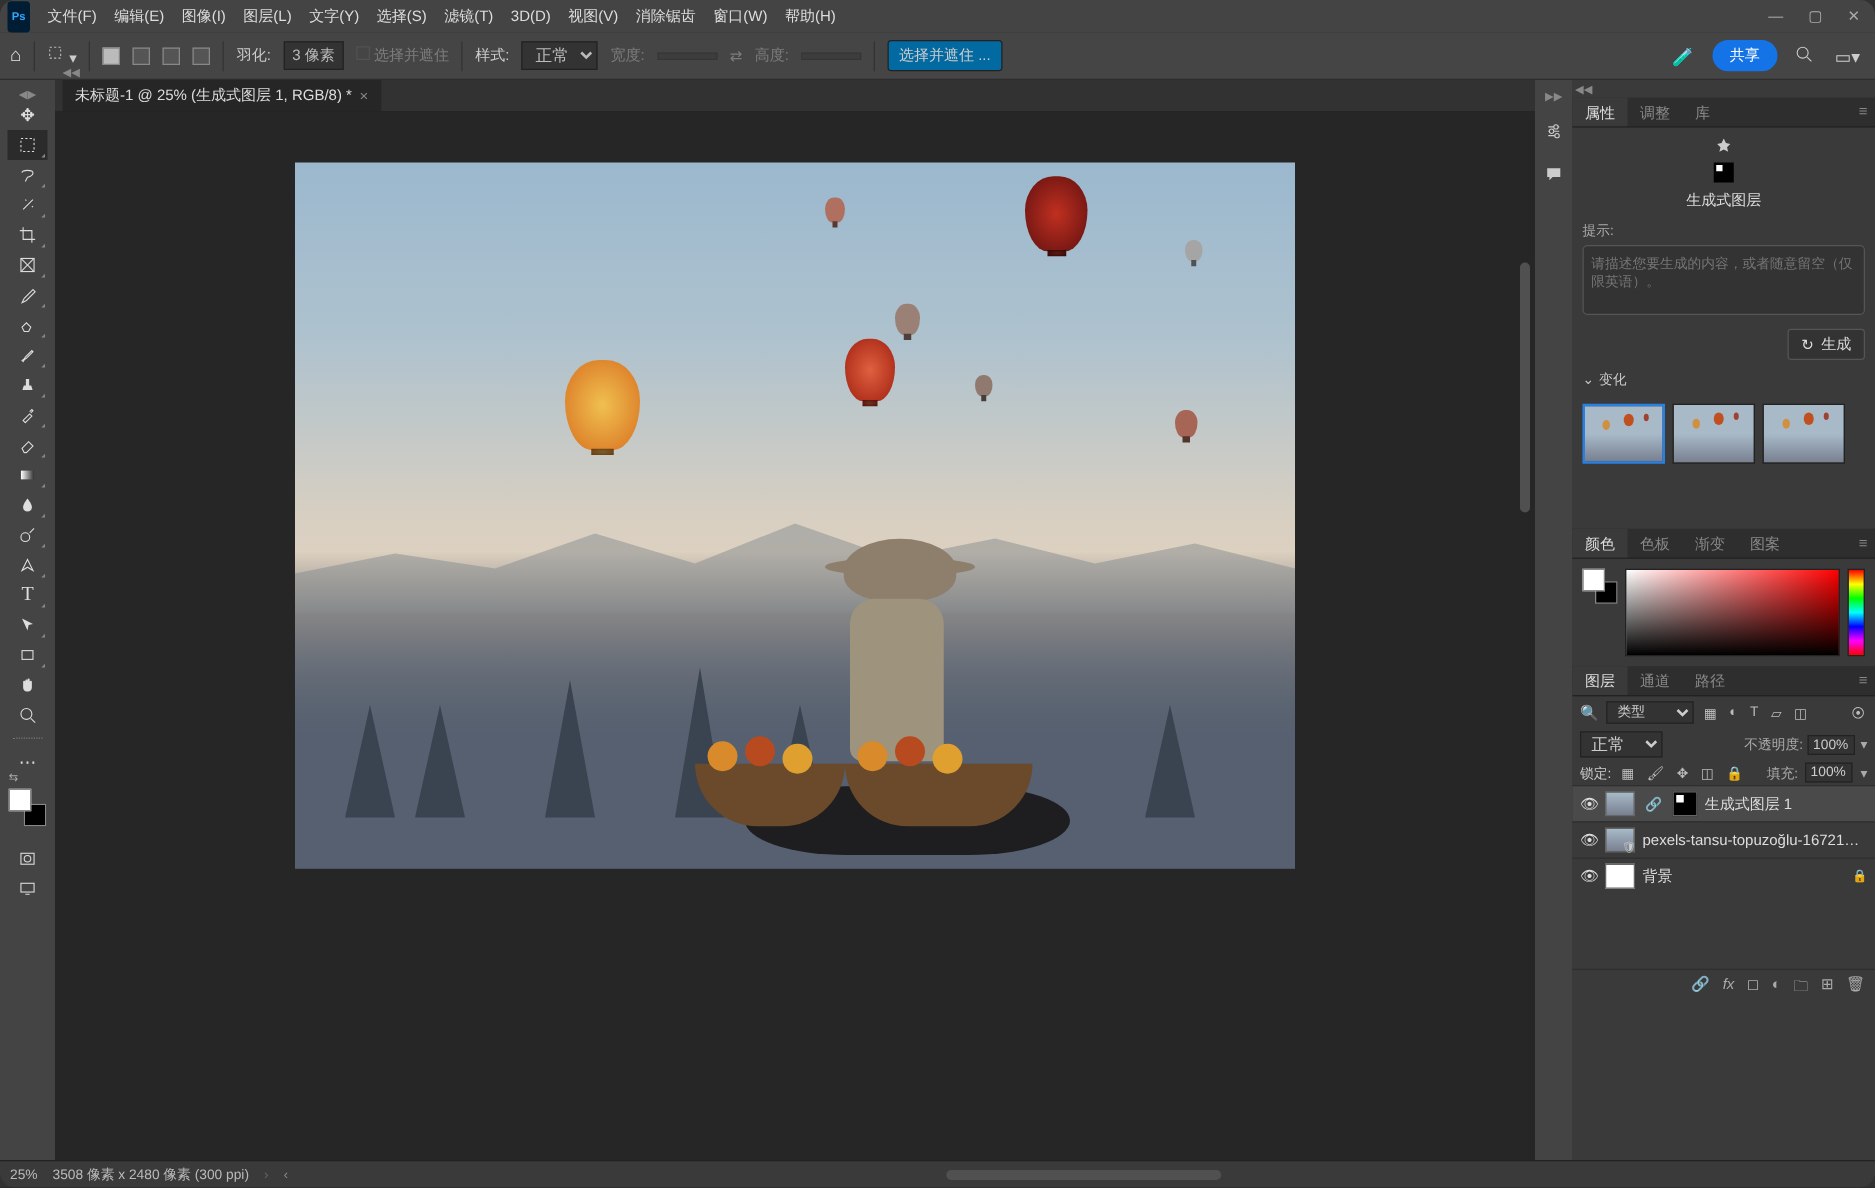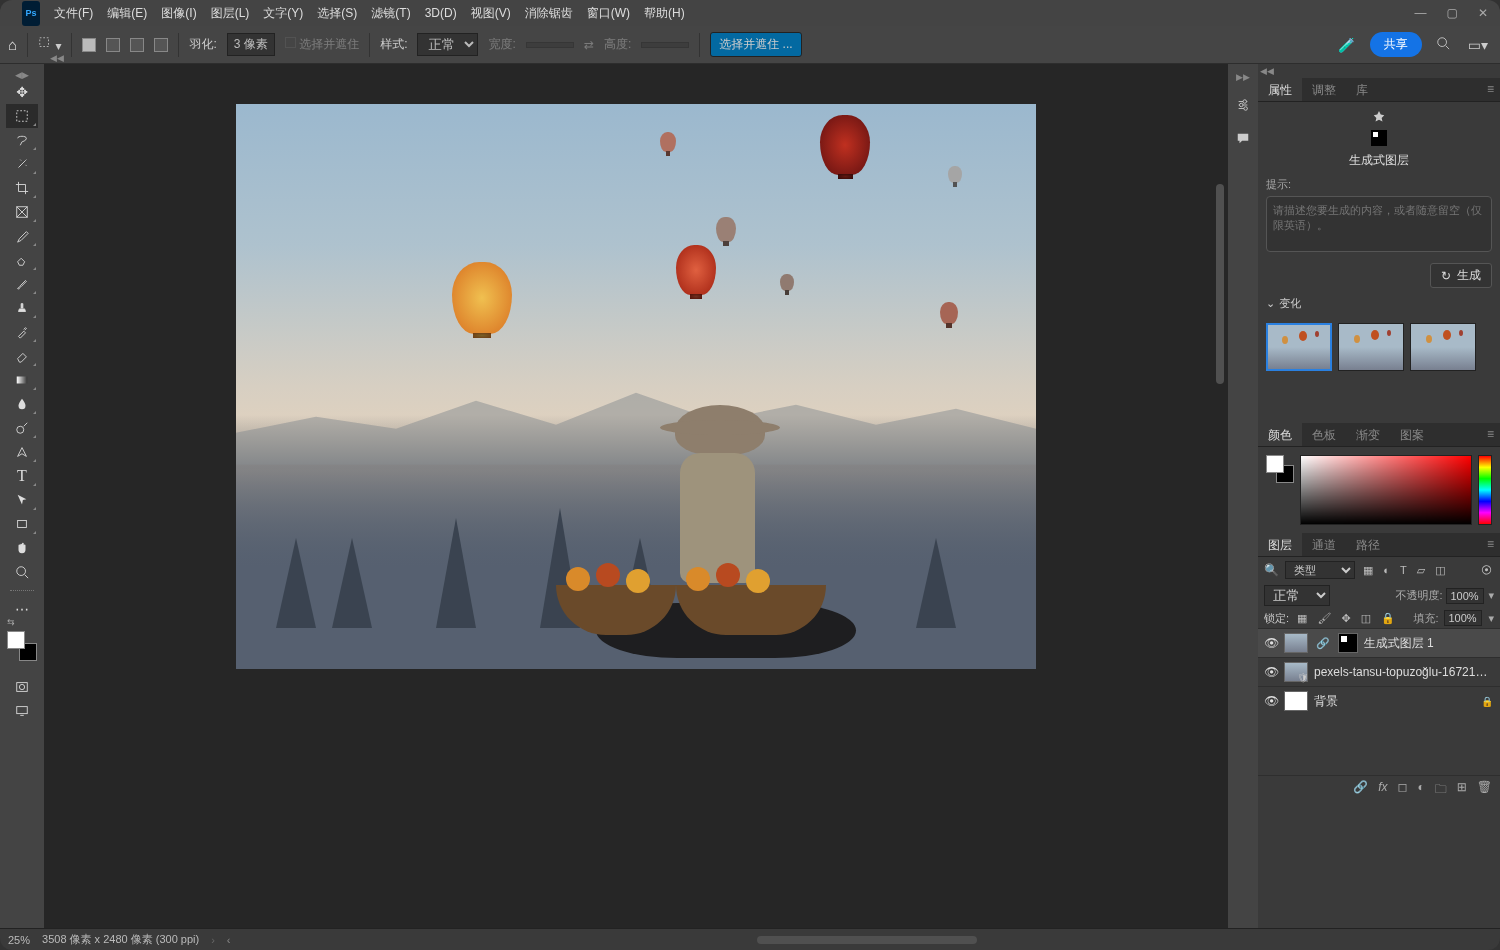--- a/index.html
+++ b/index.html
@@ -1,18 +1,18 @@
 <!DOCTYPE html>
 <html><head>
 <meta charset="utf-8">
 <style>
 * { margin:0; padding:0; box-sizing:border-box; font-family:"Segoe UI",Tahoma,sans-serif; user-select:none; }
 body { background:#323232; width:1500px; height:950px; overflow:hidden; border-radius:12px; }
 .menubar { height:26px; background:#444; display:flex; align-items:center; padding:0 6px; color:#ddd; font-size:12px; gap:14px; }
-.menubar .ps-ico { width:18px; height:25px; background:#001d34; color:#31a8ff; font-size:9px; font-weight:bold; display:flex; align-items:center; justify-content:center; border-radius:3px;margin-left:16px; }
+.menubar .ps-ico { width:18px; height:25px; background:#001d34; color:#31a8ff; font-size:9px; font-weight:bold; display:flex; align-items:center; justify-content:center; border-radius:3px; }
 .menubar-spacer { flex:1; }
 .win-btns { display:flex; gap:8px; color:#aaa; font-size:12px; }
 .win-btn { padding:2px 6px; cursor:pointer; }
 .optbar { height:38px; background:#454545; display:flex; align-items:center; padding:0 8px; color:#ccc; font-size:12px; gap:10px; border-bottom:1px solid #2d2d2d; }
 .optbar .home { color:#e8e8e8; font-size:15px; }
 .opt-sep { width:1px; height:24px; background:#333; }
 .opt-box { width:14px; height:14px; border:1px solid #888; background:#555; }
 .opt-btn { padding:3px 8px; background:#0369a1; border:1px solid #222; border-radius:3px; }
 .opt-field { background:#333; border:1px solid #222; padding:2px 6px; min-width:48px; color:#bbb; }
 .opt-cbx { width:11px; height:11px; border:1px solid #666; display:inline-block; }
@@ -312,20 +312,26 @@
     <div class="tool no-tri">
         <svg viewBox="0 0 16 16" stroke="#ddd" fill="none">
           <rect x="2" y="3" width="12" height="8"></rect>
           <line x1="6" y1="13" x2="10" y2="13"></line>
         </svg>
       </div>
   </div>
 
   <div class="canvas-area">
     <div class="collapse-arr" style="position:absolute;top:-11px;left:0">◀◀</div>
+    <div class="tab-strip">
+      <div class="doc-tab">
+        <span>未标题-1 @ 25% (生成式图层 1, RGB/8) *</span>
+        <span class="doc-close">×</span>
+      </div>
+    </div>
     <div class="canvas-pad">
       <div class="canvas-img">
         <div class="balloon bl1"></div>
         <div class="balloon bl2"></div>
         <div class="balloon bl3"></div>
         <div class="balloon bl4"></div>
         <div class="balloon bl5"></div>
         <div class="balloon bl6"></div>
         <div class="balloon bl7"></div>
         <div class="balloon bl8"></div>

